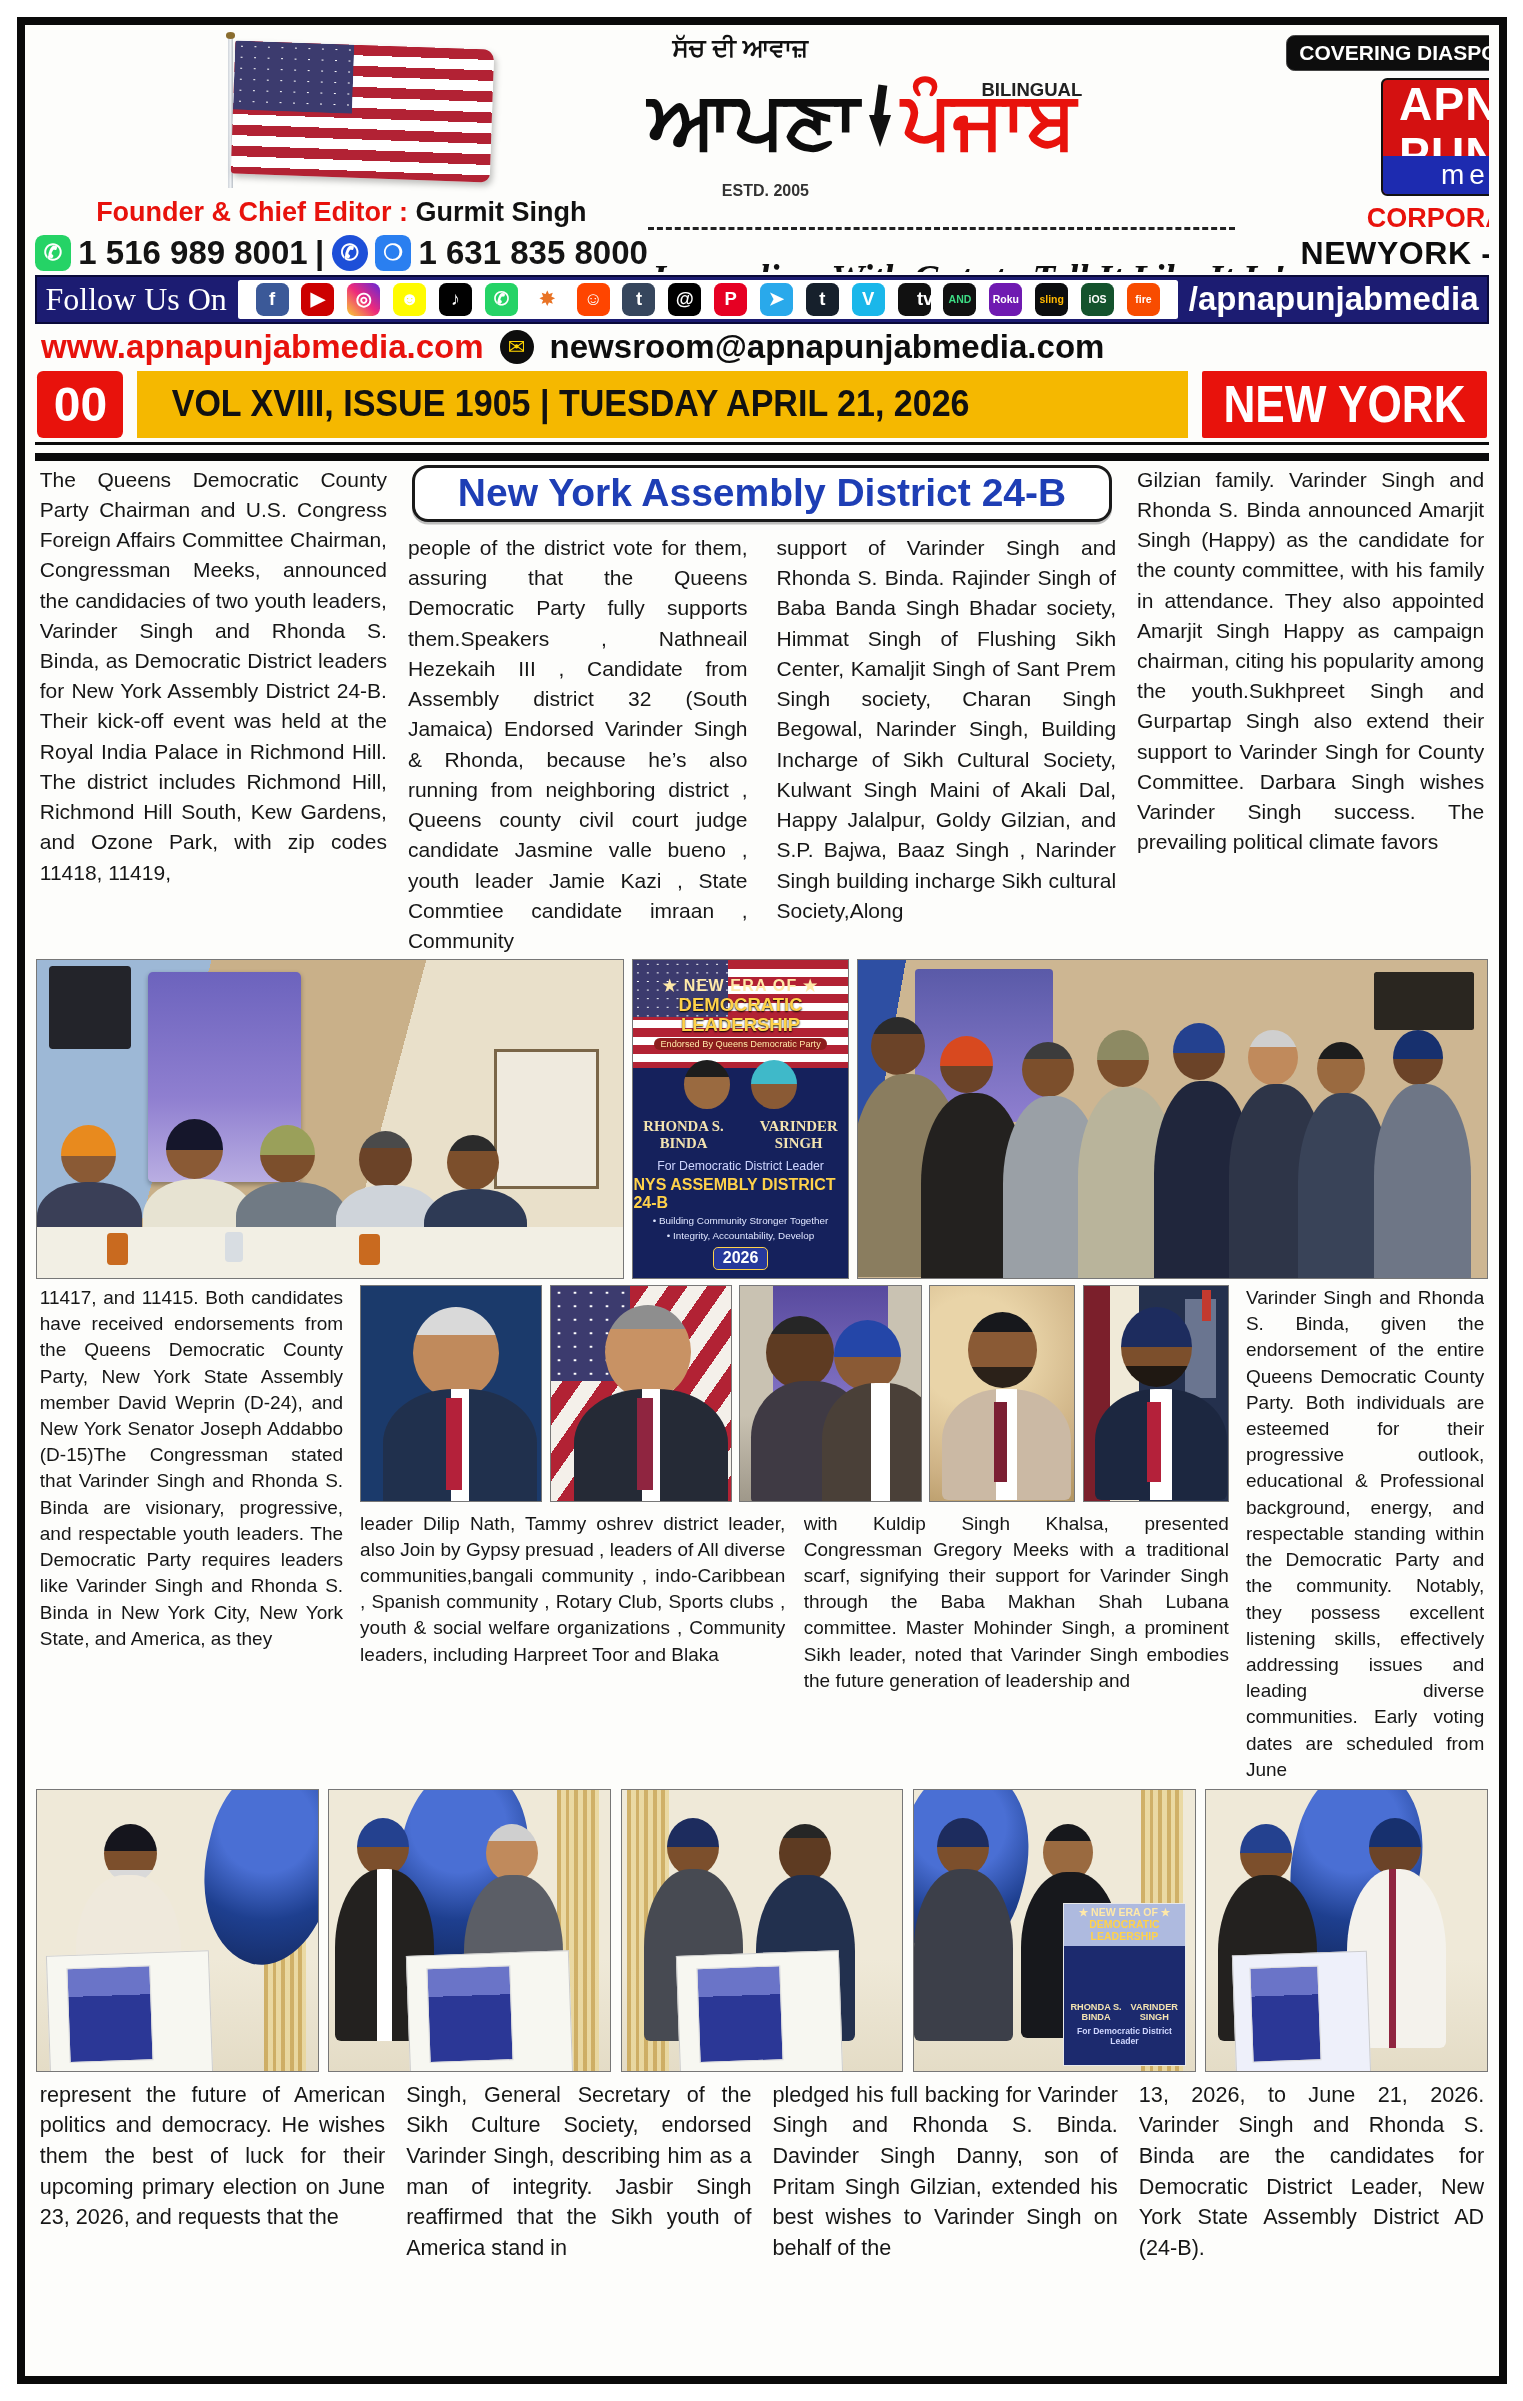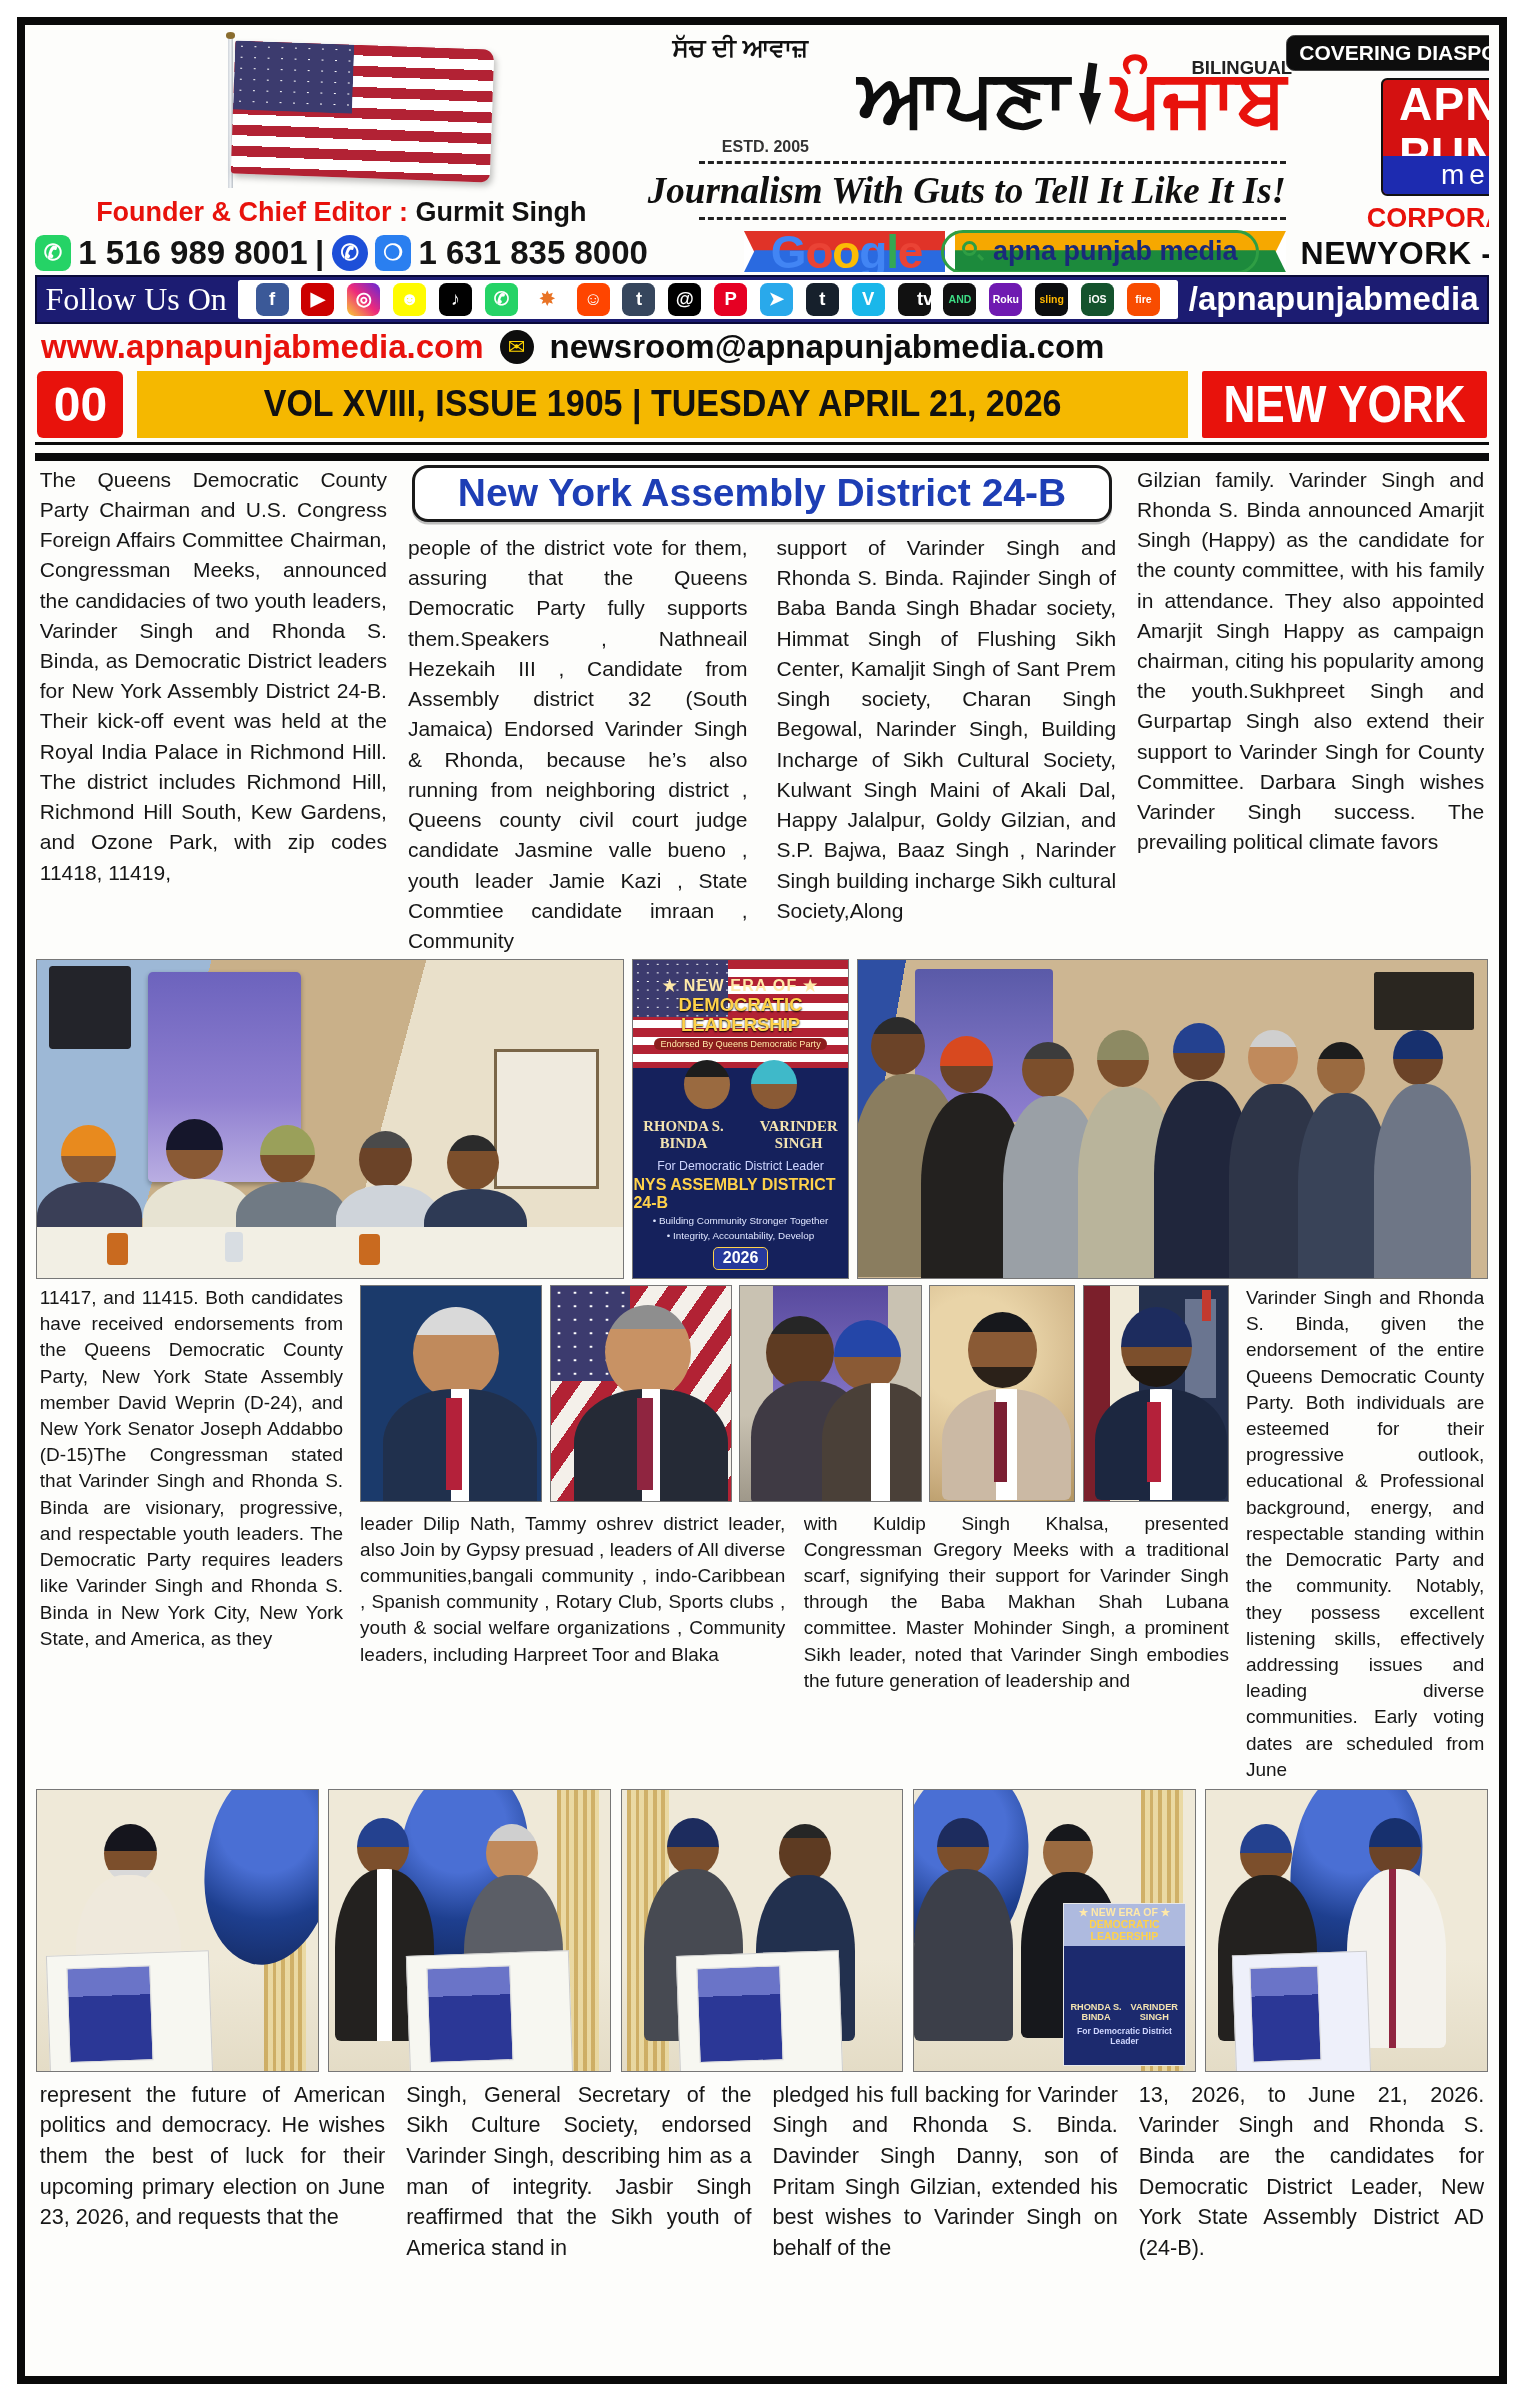--- a/index.html
+++ b/index.html
@@ -15,21 +15,21 @@
   .usflag { position:absolute; left:58px; top:8.6px; width:259px; height:133px; background:repeating-linear-gradient(180deg,#b22234 0 10.5px,#ffffff 10.5px 21px); border-radius:2.5px 11px 8.6px 3.7px; transform:rotate(2deg); box-shadow:2.5px 3.7px 6.2px rgba(0,0,0,.25); }
   .usflag .canton { position:absolute; left:0; top:0; width:46%; height:52%; background:#3c3b6e radial-gradient(#fff 1px, transparent 1.2px); background-size:13.5px 11px; border-radius:2.5px 0 0 0; }
   .founder { font-size:27px; font-weight:bold; margin-top:8.6px; white-space:nowrap; }
   .founder .lbl { color:#e8120c; }
   .founder .nm { color:#111; }
   .phones { display:flex; align-items:center; gap:7.4px; margin-top:6.2px; font-weight:bold; font-size:33px; color:#141414; white-space:nowrap; }
   .pic { display:inline-flex; align-items:center; justify-content:center; width:36px; height:36px; border-radius:8.6px; color:#fff; font-size:22px; }
   .pic.round { border-radius:50%; }
 
   
-  .mh-center { flex:0 0 38%; display:flex; flex-direction:column; align-items:flex-end; padding-top:2.5px; }
+  .mh-center { flex:0 0 38%; display:flex; flex-direction:column; align-items:flex-start; padding-top:2.5px;gap:22px; }
   .pj-small { font-size:24.6px; font-weight:bold; color:#111; align-self:flex-start; margin-left:24.6px; }
   .logorow { position:relative; display:flex; align-items:flex-end; gap:4.9px; margin-top:-3.7px; }
   .pj-black { font-size:79px; font-weight:bold; color:#0d0d0d; line-height:1; }
   .pj-red { font-size:79px; font-weight:bold; color:#e8120c; line-height:1; }
   .bilingual { position:absolute; right:-6.2px; top:-1.2px; font-size:18.5px; font-weight:bold; color:#222; }
   .estd { font-size:16px; font-weight:bold; color:#333; margin-top:1.2px; margin-left:74px; align-self:flex-start;}
   .nib { position:relative; width:33px; height:74px; }
   .nib .shaft{ position:absolute; left:12.3px; top:0; width:8.6px; height:34px; background:#111; transform:rotate(8deg);}
   .nib .point{ position:absolute; left:4.9px; top:29.6px; width:0; height:0; border-left:11.7px solid transparent; border-right:11.7px solid transparent; border-top:32px solid #111; }
   .dashed { width:92%; border-top:3.7px dashed #222; margin:4.9px 0; }
@@ -65,21 +65,21 @@
 
   
   .contactrow { flex:0 0 46px; display:flex; align-items:center; gap:16px; padding:2.5px 6.2px; }
   .site { color:#e8120c; font-size:33px; font-weight:bold; }
   .envl { width:34px; height:34px; border-radius:50%; background:#0d0d0d; color:#ffd400; display:flex; align-items:center; justify-content:center; font-size:21px; }
   .email { color:#0d0d0d; font-size:33px; font-weight:bold; }
 
   
   .issuerow { flex:0 0 69px; display:flex; align-items:stretch; gap:13.5px; padding:1.2px 2.5px; }
   .pageno { flex:0 0 86px; background:#e8120c; border-radius:6.2px; color:#fff; font-size:48px; font-weight:bold; display:flex; align-items:center; justify-content:center; }
-  .volbar { flex:1; background:#f5b800; display:flex; align-items:center; justify-content:center; color:#111; font-size:37px; font-weight:bold; letter-spacing:0; transform:none; }
+  .volbar { flex:1; background:#f5b800; display:flex; align-items:center; justify-content:flex-start; color:#111; font-size:37px; font-weight:bold; letter-spacing:0; transform:none; }
   .volbar span{ transform:scaleX(.92); display:inline-block; white-space:nowrap;}
   .edition { flex:0 0 246px; background:#e8120c; border-radius:2px; color:#fff; display:flex; align-items:center; justify-content:center; font-size:52px; font-weight:bold; }
   .edition span{ transform:scaleX(.85); display:inline-block; white-space:nowrap;}
   .dblrule { flex:0 0 18.5px; border-top:3.7px solid #0a0a0a; border-bottom:8.6px solid #0a0a0a; margin-top:3.7px; }
 
   
   .headline { flex:0 0 154px; text-align:center; padding-top:6.2px; }
   .hl-line { font-size:73px; font-weight:bold; line-height:1.04; letter-spacing:-1.8px; color:#0d0d0d; transform:scaleX(.93); transform-origin:center; white-space:nowrap; }
   .hl-red { color:#ed1c24; }
 

